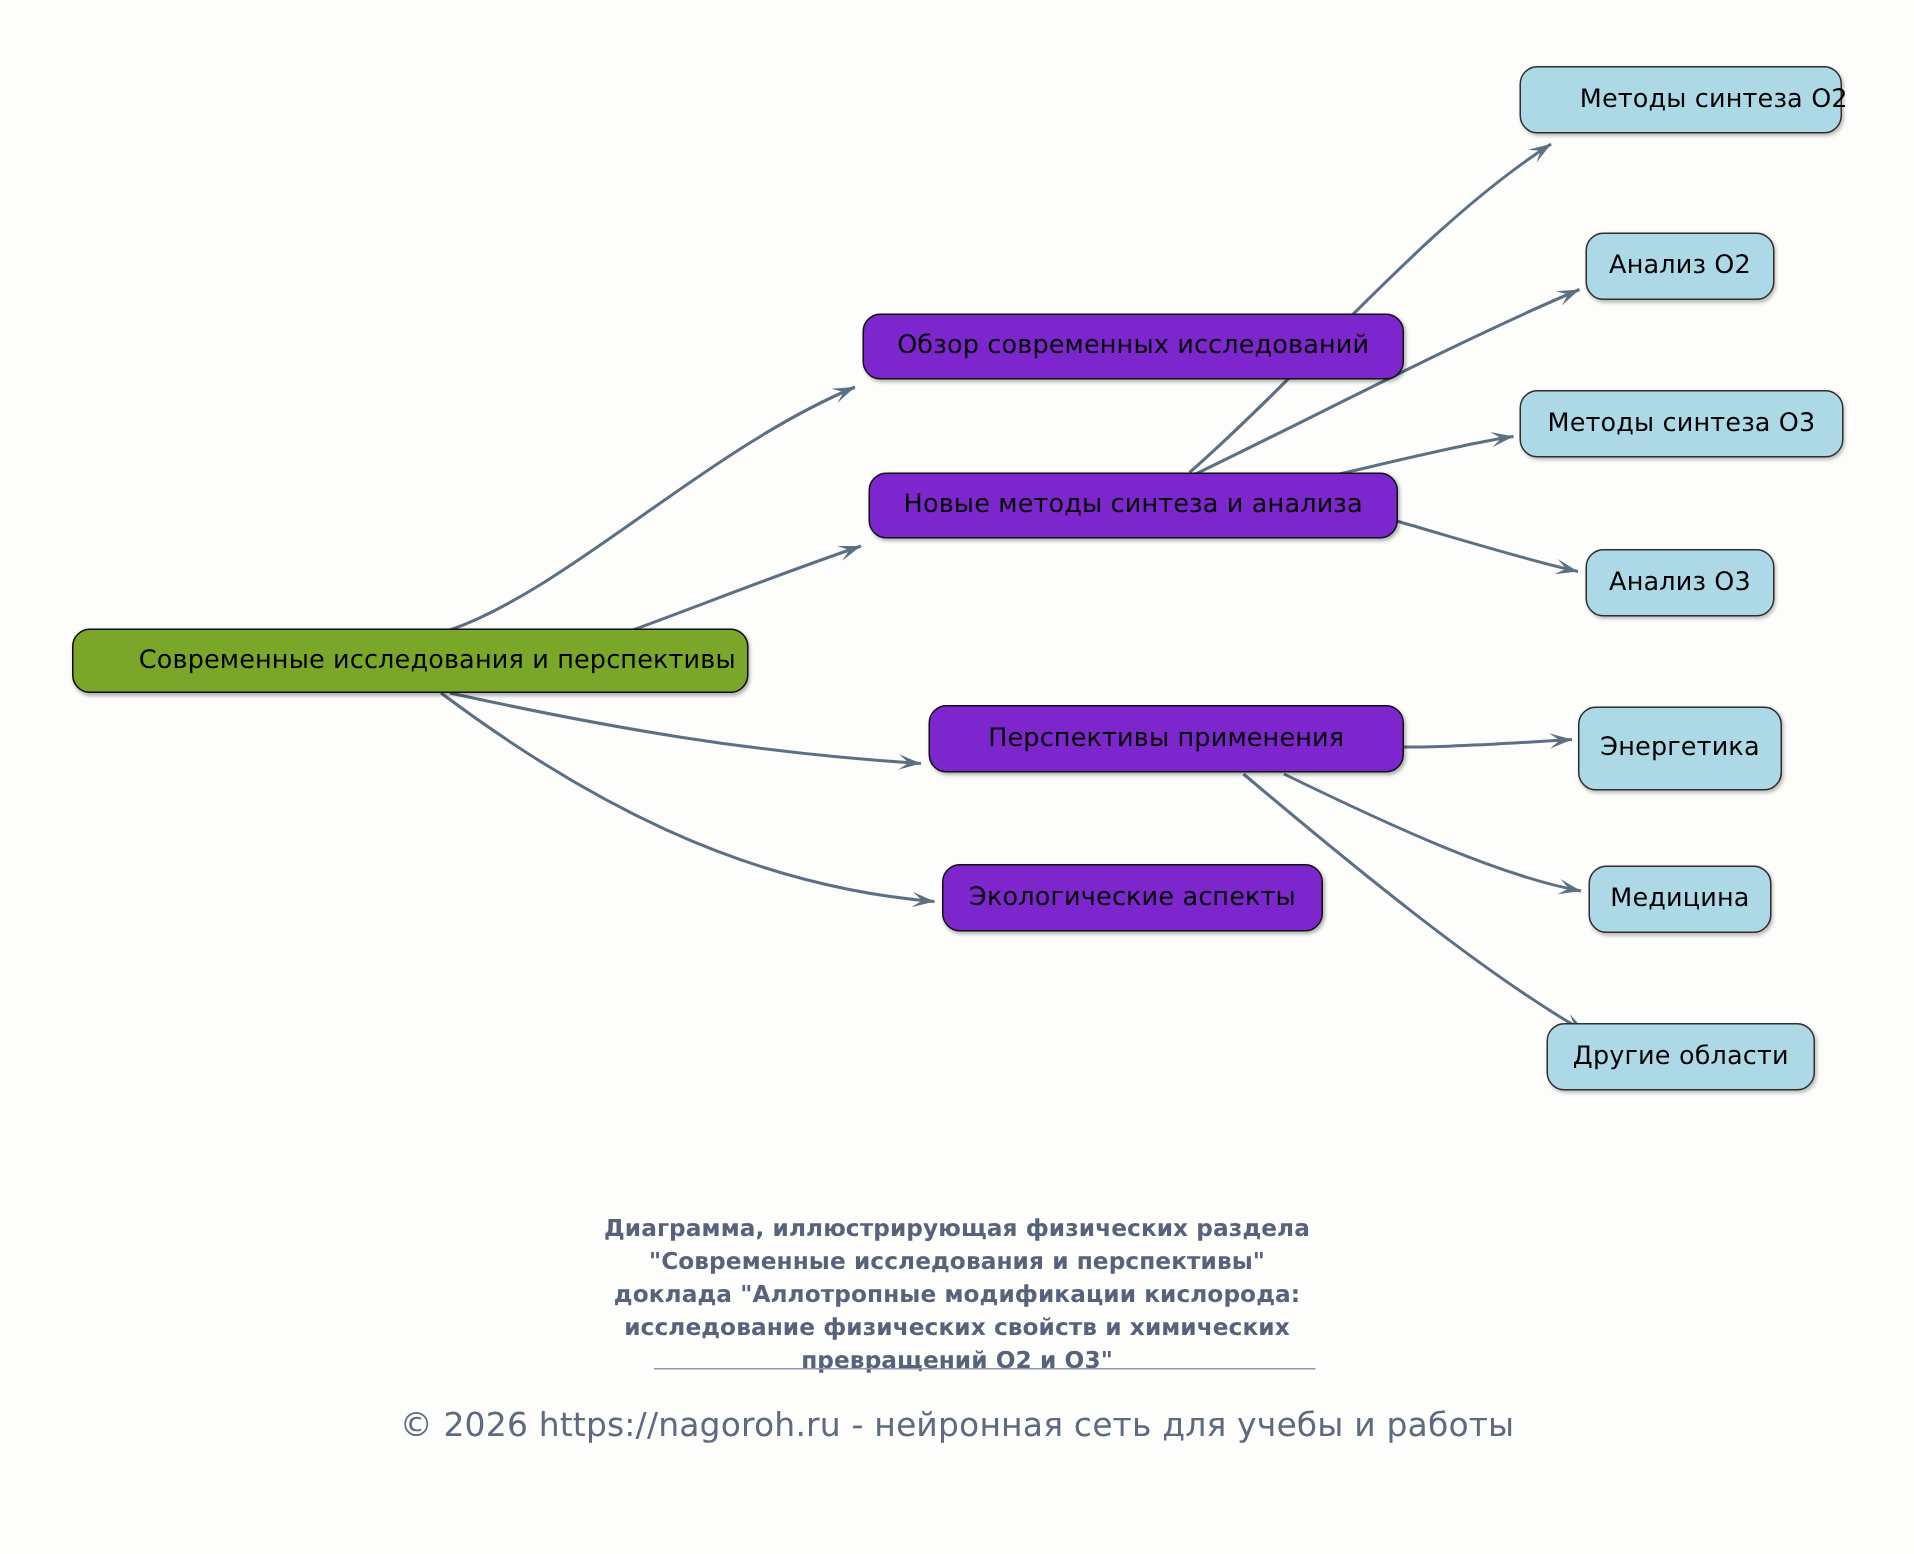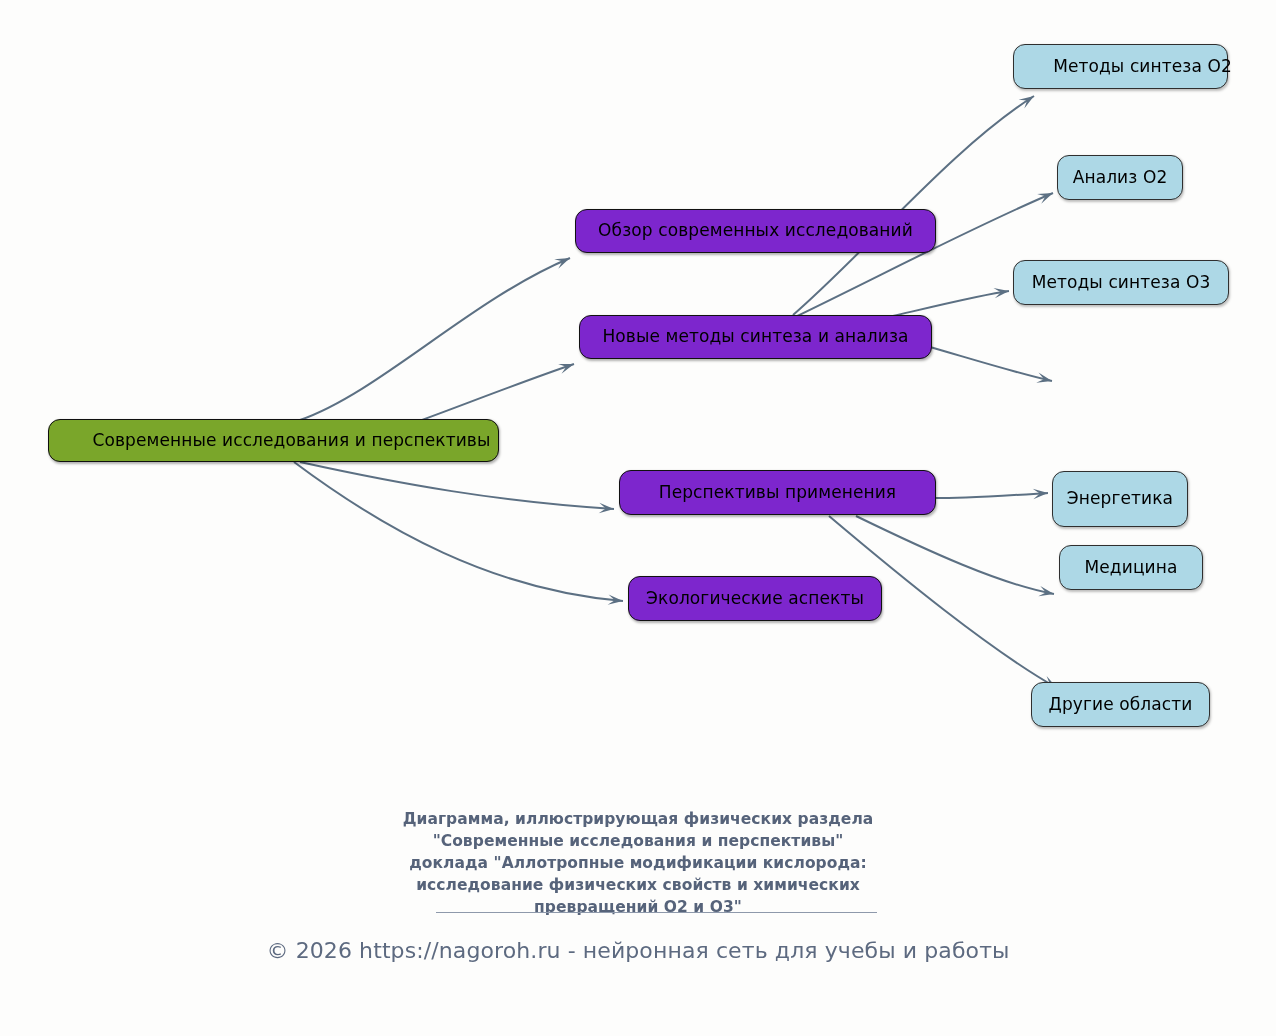--- a/index.html
+++ b/index.html
@@ -133,22 +133,23 @@
   <div class="node root" style="left: 48px; top: 419px; width: 451px; height: 43px; padding-left: 36px;">Современные исследования и перспективы</div>
 
   <div class="node branch" style="left: 575px; top: 209px; width: 361px; height: 44px;">Обзор современных исследований</div>
   <div class="node branch" style="left: 579px; top: 315px; width: 353px; height: 44px;">Новые методы синтеза и анализа</div>
   <div class="node branch" style="left: 619px; top: 470px; width: 317px; height: 45px;">Перспективы применения</div>
   <div class="node branch" style="left: 628px; top: 576px; width: 254px; height: 45px;">Экологические аспекты</div>
 
   <div class="node leaf" style="left: 1013px; top: 44px; width: 215px; height: 45px; padding-left: 44px;">Методы синтеза О2</div>
   <div class="node leaf" style="left: 1057px; top: 155px; width: 126px; height: 45px;">Анализ О2</div>
   <div class="node leaf" style="left: 1013px; top: 260px; width: 216px; height: 45px;">Методы синтеза О3</div>
+  <div class="node leaf" style="left: 1057px; top: 366px; width: 126px; height: 45px;">Анализ О3</div>
   <div class="node leaf" style="left: 1052px; top: 471px; width: 136px; height: 56px;">Энергетика</div>
-  <div class="node leaf" style="left: 1059px; top: 545px; width: 144px; height: 45px;">Медицина</div>
+  <div class="node leaf" style="left: 1059px; top: 577px; width: 122px; height: 45px;">Медицина</div>
   <div class="node leaf" style="left: 1031px; top: 682px; width: 179px; height: 45px;">Другие области</div>
 
   <div id="caption">
     <span class="cap-line">Диаграмма, иллюстрирующая физических раздела</span>
     <span class="cap-line">"Современные исследования и перспективы"</span>
     <span class="cap-line">доклада "Аллотропные модификации кислорода:</span>
     <span class="cap-line">исследование физических свойств и химических</span>
     <span class="cap-line">превращений О2 и О3"</span>
   </div>
 

